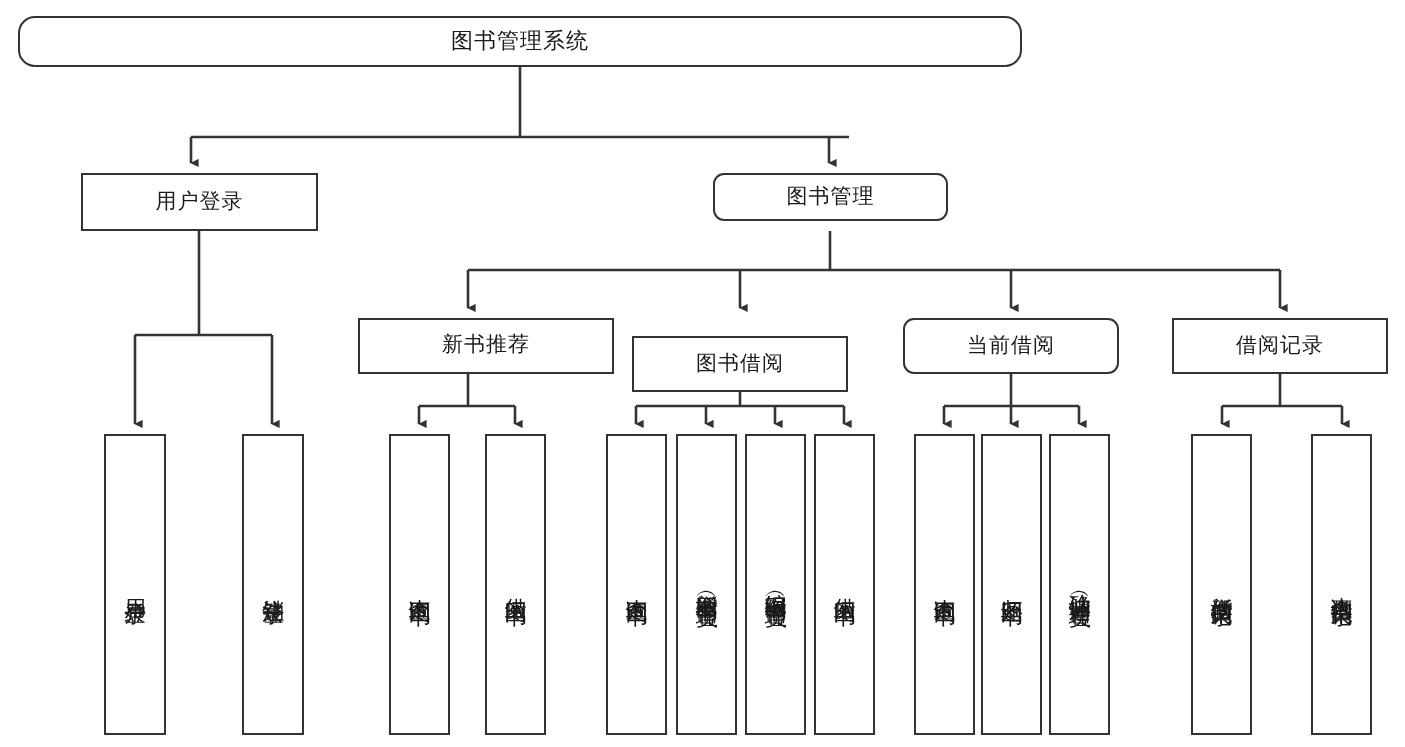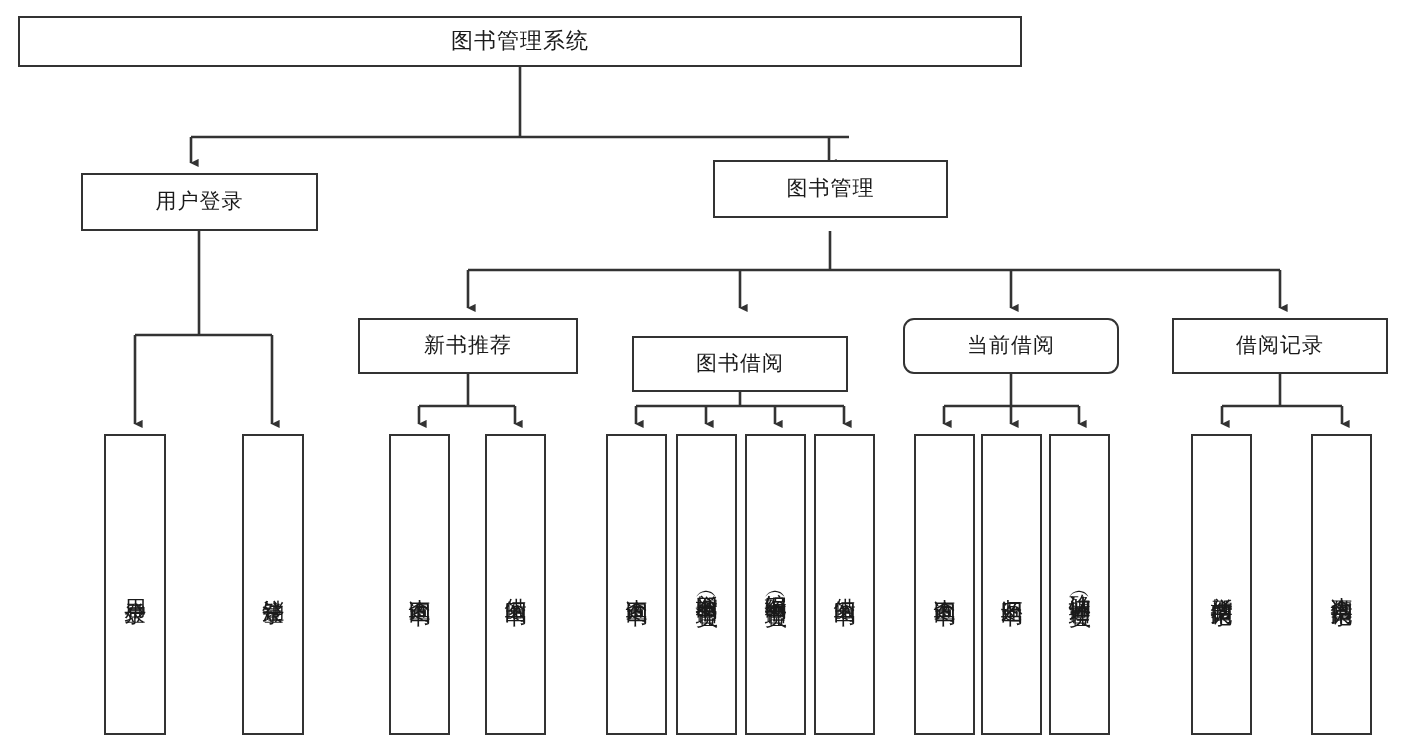--- a/index.html
+++ b/index.html
@@ -53,20 +53,21 @@
   }
   .node.vertical .vlabel {
     writing-mode: vertical-rl;
     text-orientation: upright;
     white-space: normal;
     display: block;
     max-height: 100%;
   }
   #node-root {
     font-size: 22px;
+    border-radius: 17px;
   }
   .watermark {
     position: absolute;
     right: 8px;
     bottom: 4px;
     font-size: 17px;
     color: #b9b9b9;
     letter-spacing: 0.5px;
     user-select: none;
     white-space: nowrap;
@@ -127,25 +128,25 @@
     </g>
   </svg>
 
   <div class="node horizontal" id="node-root" style="left:18px; top:16px; width:1004px; height:51px;">
     <span>图书管理系统</span>
   </div>
 
   <div class="node horizontal" style="left:81px; top:173px; width:237px; height:58px;">
     <span>用户登录</span>
   </div>
-  <div class="node horizontal" style="left:713px; top:160px; width:235px; height:58px;">
+  <div class="node horizontal" style="left:713px; top:173px; width:235px; height:48px;border-radius:11px;">
     <span>图书管理</span>
   </div>
 
-  <div class="node horizontal" style="left:358px; top:318px; width:220px; height:56px;">
+  <div class="node horizontal" style="left:358px; top:318px; width:256px; height:56px;font-family:Liberation Mono, monospace;">
     <span>新书推荐</span>
   </div>
   <div class="node horizontal" style="left:632px; top:336px; width:216px; height:56px;">
     <span>图书借阅</span>
   </div>
   <div class="node horizontal" style="left:903px; top:318px; width:216px; height:56px;border-radius:11px;">
     <span>当前借阅</span>
   </div>
   <div class="node horizontal" style="left:1172px; top:318px; width:216px; height:56px;">
     <span>借阅记录</span>

